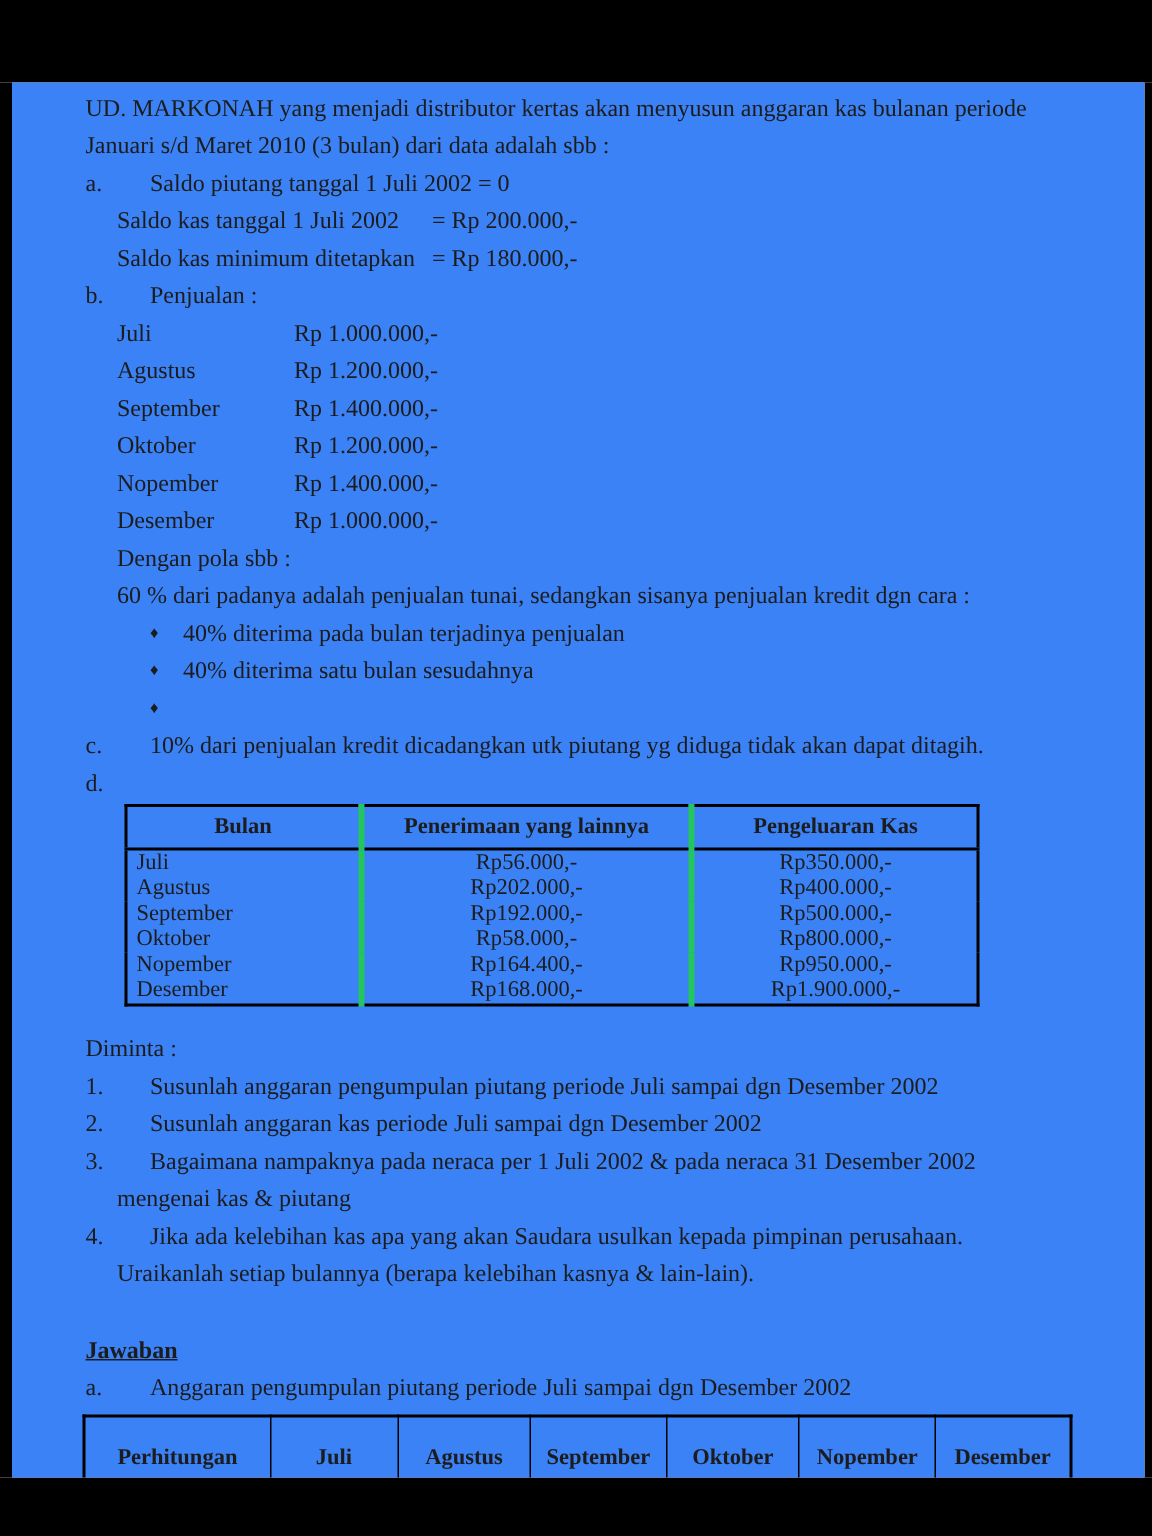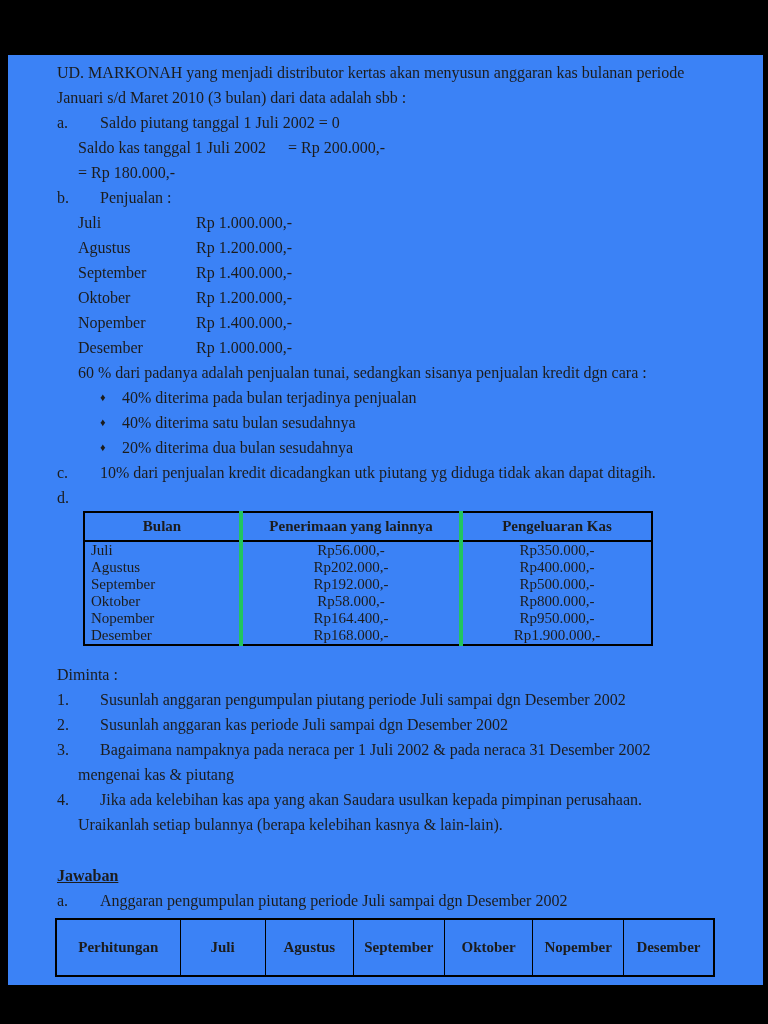--- a/index.html
+++ b/index.html
@@ -63,20 +63,21 @@
 
     <div class="hang">
       <span class="lbl">a.</span>
       <span>Saldo piutang tanggal 1 Juli 2002 = 0</span>
     </div>
     <div class="kv">
       <span class="k">Saldo kas tanggal 1 Juli 2002</span>
       <span>= Rp 200.000,-</span>
     </div>
     <div class="kv">
+      <span class="k">Saldo kas minimum ditetapkan</span>
       <span>= Rp 180.000,-</span>
     </div>
 
     <div class="hang">
       <span class="lbl">b.</span>
       <span>Penjualan :</span>
     </div>
     <div class="month">
       <span class="mn">Juli</span>
       <span>Rp 1.000.000,-</span>
@@ -95,33 +96,33 @@
     </div>
     <div class="month">
       <span class="mn">Nopember</span>
       <span>Rp 1.400.000,-</span>
     </div>
     <div class="month">
       <span class="mn">Desember</span>
       <span>Rp 1.000.000,-</span>
     </div>
 
+    <div class="sub">Dengan pola sbb :</div>
     <div class="sub">60 % dari padanya adalah penjualan tunai, sedangkan sisanya penjualan kredit dgn cara :</div>
 
     <div class="bullet">
       <span class="bch">♦</span>
       <span>40% diterima pada bulan terjadinya penjualan</span>
     </div>
     <div class="bullet">
       <span class="bch">♦</span>
       <span>40% diterima satu bulan sesudahnya</span>
     </div>
     <div class="bullet">
       <span class="bch">♦</span>
-      <span>20% diterima dua bulan sesudahnya</span>
     </div>
 
     <div class="hang">
       <span class="lbl">c.</span>
       <span>10% dari penjualan kredit dicadangkan utk piutang yg diduga tidak akan dapat ditagih.</span>
     </div>
     <div class="hang">
       <span class="lbl">d.</span>
     </div>
 

